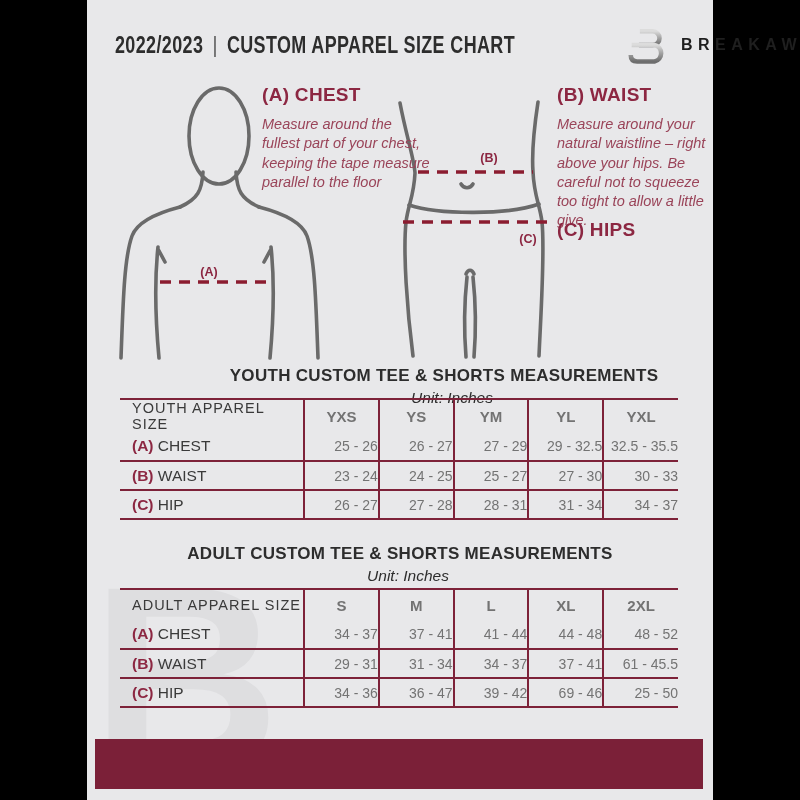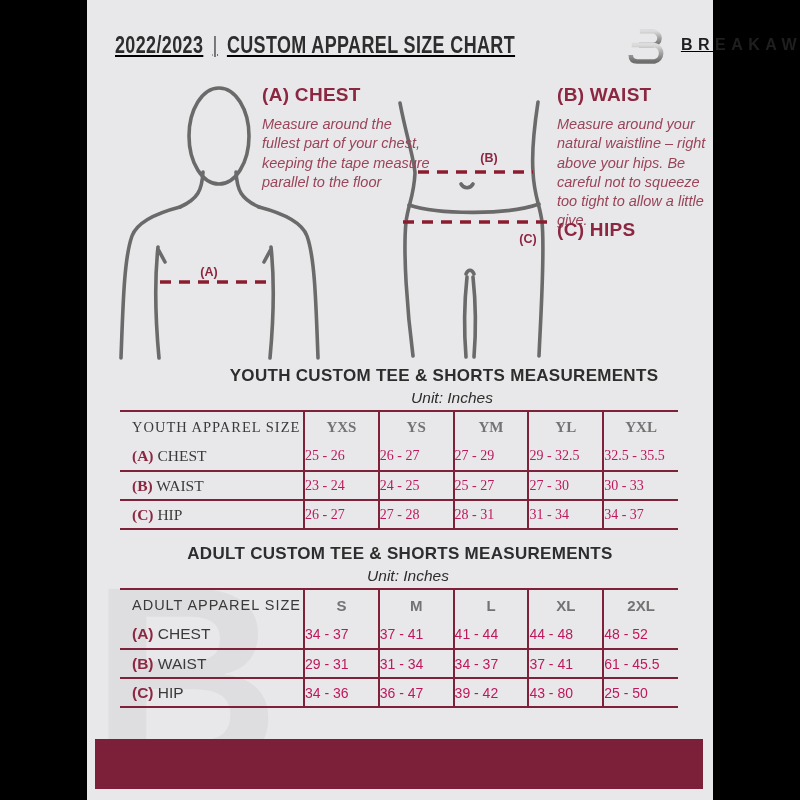--- a/index.html
+++ b/index.html
@@ -9,21 +9,21 @@
     font-family:"Liberation Sans", sans-serif;
   }
   .page {
     position:absolute; left:87px; top:0; width:626px; height:800px;
     background:#e8e8ea;
   }
 
   
   .header {
     position:absolute; left:28px; top:24px; width:574px; height:42px;
-    display:flex; justify-content:space-between; align-items:center; z-index:3;text-decoration:underline;
+    display:flex; justify-content:space-between; align-items:center; z-index:3;
   }
   .doc-title {
     display:flex; align-items:center; gap:12px; white-space:nowrap;
     font-size:23px; font-weight:bold; color:#2d2d2d; letter-spacing:0.5px;
     transform:scaleX(0.78); transform-origin:left center;
   }
   .doc-title .divider { font-weight:400; color:#4a4a4a; font-size:22px; }
   .brand { display:flex; align-items:center; gap:11px; }
   .brand-text { font-size:16px; font-weight:bold; letter-spacing:5.5px; color:#1f1f1f; }
 
@@ -45,37 +45,37 @@
   .tt-main { font-size:17px; font-weight:bold; color:#2d2d2d; letter-spacing:0.3px; }
   .tt-unit { font-size:15.5px; font-style:italic; color:#2d2d2d; margin-top:3px;padding-left:16px; }
   #youth-title { top:366px;margin-left:44px; }
   #adult-title { top:544px; }
 
   
   table.size-table {
     position:absolute; left:33px; width:558px; border-collapse:collapse; table-layout:fixed;
     z-index:2; border-top:2px solid #7d2239; border-bottom:2px solid #7d2239;
   }
-  #youth-table { top:410px;font-family:Liberation Serif, serif; }
+  #youth-table { top:398px; }
   #adult-table { top:588px; }
   .size-table th, .size-table td { padding:0; margin:0; vertical-align:middle; }
   .size-table thead tr { height:31px; }
   .size-table tbody tr { height:29px; }
   .size-table tr:not(:last-child) th,
   .size-table tr:not(:last-child) td { border-bottom:2px solid #7d2239; }
   .size-table th:not(:first-child),
   .size-table td:not(:first-child) { border-left:2px solid #7d2239; }
   .size-table .label-head {
     text-align:left; padding-left:12px; font-weight:normal; font-size:14.5px;
     letter-spacing:1px; color:#3a3a3a;
   }
   .size-table th.size-col { font-size:15px; font-weight:bold; color:#737373; text-align:center; }
   .size-table td.row-label { text-align:left; padding-left:12px; font-size:15.5px; color:#3a3a3a; }
   .size-table td.row-label .prefix { color:#8c2742; font-weight:bold; }
-  .size-table td.val { text-align:left; font-size:14px; color:#be185d; }
+  .size-table td.val { text-align:right; font-size:14px; color:#737373; }
 
   
   .watermark {
     position:absolute; left:4px; top:548px; z-index:0;
     font-size:262px; line-height:1; font-weight:bold; color:#dedee0;
     font-family:"Liberation Sans", sans-serif;
   }
   .footer-bar {
     position:absolute; left:8px; top:739px; width:608px; height:50px;
     background:#7b2038; z-index:2;
@@ -240,20 +240,20 @@
         <td class="val">31 - 34</td>
         <td class="val">34 - 37</td>
         <td class="val">37 - 41</td>
         <td class="val">61 - 45.5</td>
       </tr>
       <tr>
         <td class="row-label"><span class="prefix">(C)</span> <span>HIP</span></td>
         <td class="val">34 - 36</td>
         <td class="val">36 - 47</td>
         <td class="val">39 - 42</td>
-        <td class="val">43 - 80</td>
+        <td class="val">69 - 46</td>
         <td class="val">25 - 50</td>
       </tr>
     </tbody>
   </table>
 
   <div class="footer-bar"></div>
 </div>
 
 </body></html>

